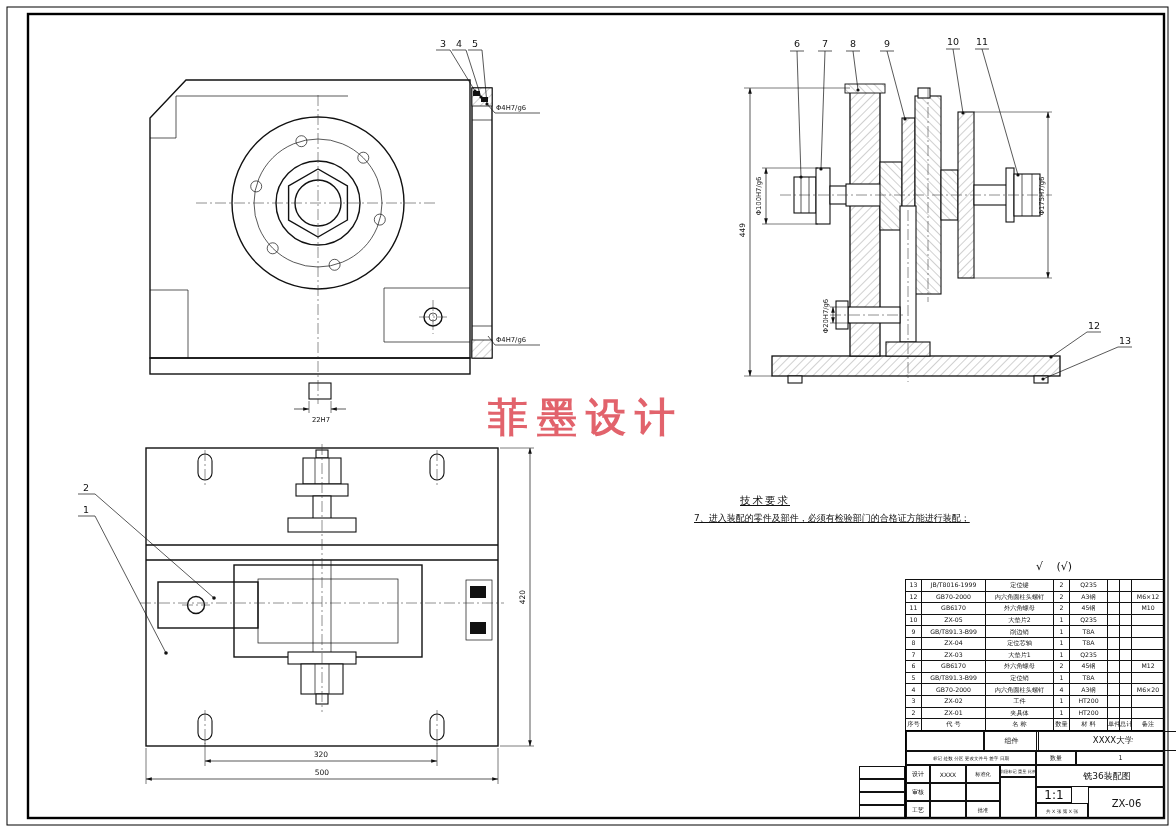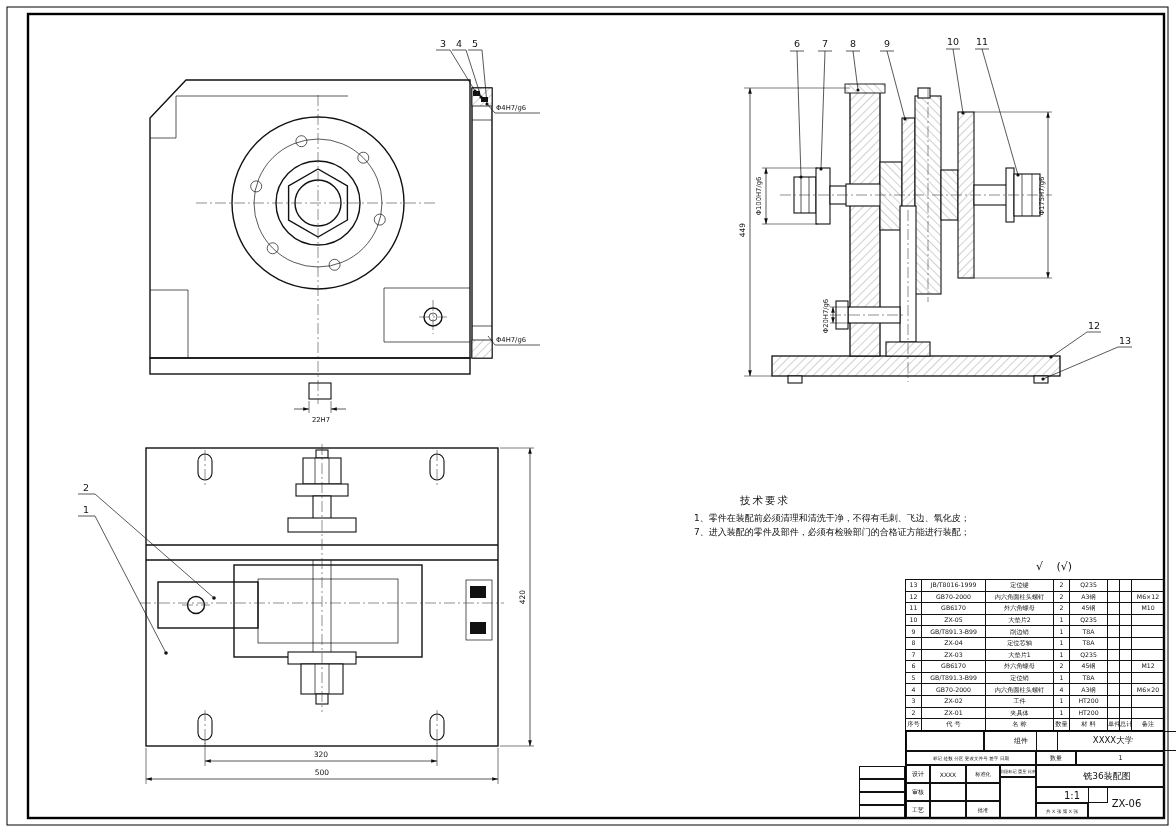--- a/index.html
+++ b/index.html
@@ -11,21 +11,21 @@
   .t{stroke:#111;stroke-width:0.7;fill:none;}
   .w{fill:#fff;stroke:#111;stroke-width:1.1;}
   .cl{stroke:#333;stroke-width:0.55;stroke-dasharray:11 3 2 3;fill:none;}
   .ext{stroke:#111;stroke-width:0.55;}
   .dimline{stroke:#111;stroke-width:0.7;}
   .ld{stroke:#111;stroke-width:0.7;fill:none;}
   .dot{fill:#111;}
   .dim{font-size:7.5px;}
   .sdim{font-size:6.8px;}
   .balloon{font-size:9.5px;}
-  .tech{position:absolute;left:694px;top:494px;width:350px;}
+  .tech{position:absolute;left:694px;top:494px;width:350px;text-decoration:underline;}
   .tech-title{font-size:10.5px;letter-spacing:2px;margin:0 0 3px 46px;}
   .tech-item{font-size:9px;line-height:14px;white-space:nowrap;}
   .checks{position:absolute;left:1036px;top:560px;font-size:11px;}
   .checks span{margin-right:10px;}
   .watermark{position:absolute;left:488px;top:390px;font-size:40px;font-weight:bold;
              color:rgba(221,72,82,0.85);letter-spacing:9px;white-space:nowrap;
              font-family:"DejaVu Serif","Liberation Serif",serif;}
   table.bom{position:absolute;left:905px;top:579px;width:259px;border-collapse:collapse;table-layout:fixed;}
   table.bom td{border:1px solid #111;font-size:6.2px;line-height:10px;height:10.6px;
                text-align:center;padding:0;overflow:hidden;white-space:nowrap;}
@@ -300,25 +300,25 @@
     <text class="balloon" x="86" y="491" text-anchor="middle">2</text>
   </g>
   <g>
     <line class="ld" x1="78" y1="516" x2="95" y2="516"></line>
         <line class="ld" x1="95" y1="516" x2="166" y2="653"></line>
     <circle class="dot" cx="166" cy="653" r="1.8"></circle>
     <text class="balloon" x="86" y="513" text-anchor="middle">1</text>
   </g>
 </svg>
 
+<div class="watermark">菲墨设计</div>
 
 <div class="tech">
   <div class="tech-title">技术要求</div>
   <div>
-    <div class="tech-item">1、零件在装配前必须清理和清洗干净，不得有毛刺、飞边、氧化皮；</div>
         <div class="tech-item">7、进入装配的零件及部件，必须有检验部门的合格证方能进行装配；</div>
   </div>
 </div>
 
 <div class="checks">
   <span>√</span>
   <span>(√)</span>
 </div>
 
 <table class="bom">
@@ -476,38 +476,38 @@
       <td>材 料</td>
       <td>单件</td>
       <td>总计</td>
       <td>备注</td>
     </tr>
   </tbody>
 </table>
 
 <div class="tb">
   <div class="cell" style="left:0;top:0;width:78px;height:20px;"></div>
-  <div class="cell" style="left:78px;top:0;width:74px;height:20px;font-size:7px;">组件</div>
+  <div class="cell" style="left:78px;top:0;width:55px;height:20px;font-size:7px;">组件</div>
   <div class="cell" style="left:0;top:20px;width:130px;height:14px;font-size:4.6px;">标记 处数 分区 更改文件号 签字 日期</div>
   <div class="cell" style="left:0;top:34px;width:24px;height:18px;font-size:6px;">设计</div>
   <div class="cell" style="left:24px;top:34px;width:36px;height:18px;font-size:6px;">XXXX</div>
   <div class="cell" style="left:60px;top:34px;width:34px;height:18px;font-size:5.2px;">标准化</div>
   <div class="cell" style="left:94px;top:34px;width:36px;height:12px;font-size:4.2px;">阶段标记 重量 比例</div>
   <div class="cell" style="left:94px;top:46px;width:36px;height:42px;"></div>
   <div class="cell" style="left:0;top:52px;width:24px;height:18px;font-size:6px;">审核</div>
   <div class="cell" style="left:24px;top:52px;width:36px;height:18px;"></div>
   <div class="cell" style="left:60px;top:52px;width:34px;height:18px;"></div>
   <div class="cell" style="left:0;top:70px;width:24px;height:18px;font-size:6px;">工艺</div>
   <div class="cell" style="left:24px;top:70px;width:36px;height:18px;"></div>
   <div class="cell" style="left:60px;top:70px;width:34px;height:18px;font-size:5.2px;">批准</div>
   <div class="cell" style="left:130px;top:0;width:154px;height:20px;font-size:8.5px;">XXXX大学</div>
   <div class="cell" style="left:130px;top:20px;width:40px;height:14px;font-size:6px;">数量</div>
   <div class="cell" style="left:170px;top:20px;width:89px;height:14px;font-size:6.5px;">1</div>
   <div class="cell" style="left:130px;top:34px;width:129px;height:22px;font-size:9px;padding-left:13px;">铣36装配图</div>
-  <div class="cell" style="left:130px;top:56px;width:72px;height:16px;font-size:10px;">1:1</div>
+  <div class="cell" style="left:130px;top:56px;width:36px;height:16px;font-size:12px;">1:1</div>
   <div class="cell" style="left:130px;top:72px;width:52px;height:16px;font-size:4.6px;">共 X 张 第 X 张</div>
   <div class="cell" style="left:182px;top:56px;width:77px;height:32px;font-size:10px;">ZX-06</div>
 </div>
 
 <div class="tbside">
   <div class="srow" style="top:0;"></div>
   <div class="srow" style="top:13px;"></div>
   <div class="srow" style="top:26px;"></div>
   <div class="srow" style="top:39px;"></div>
 </div>

